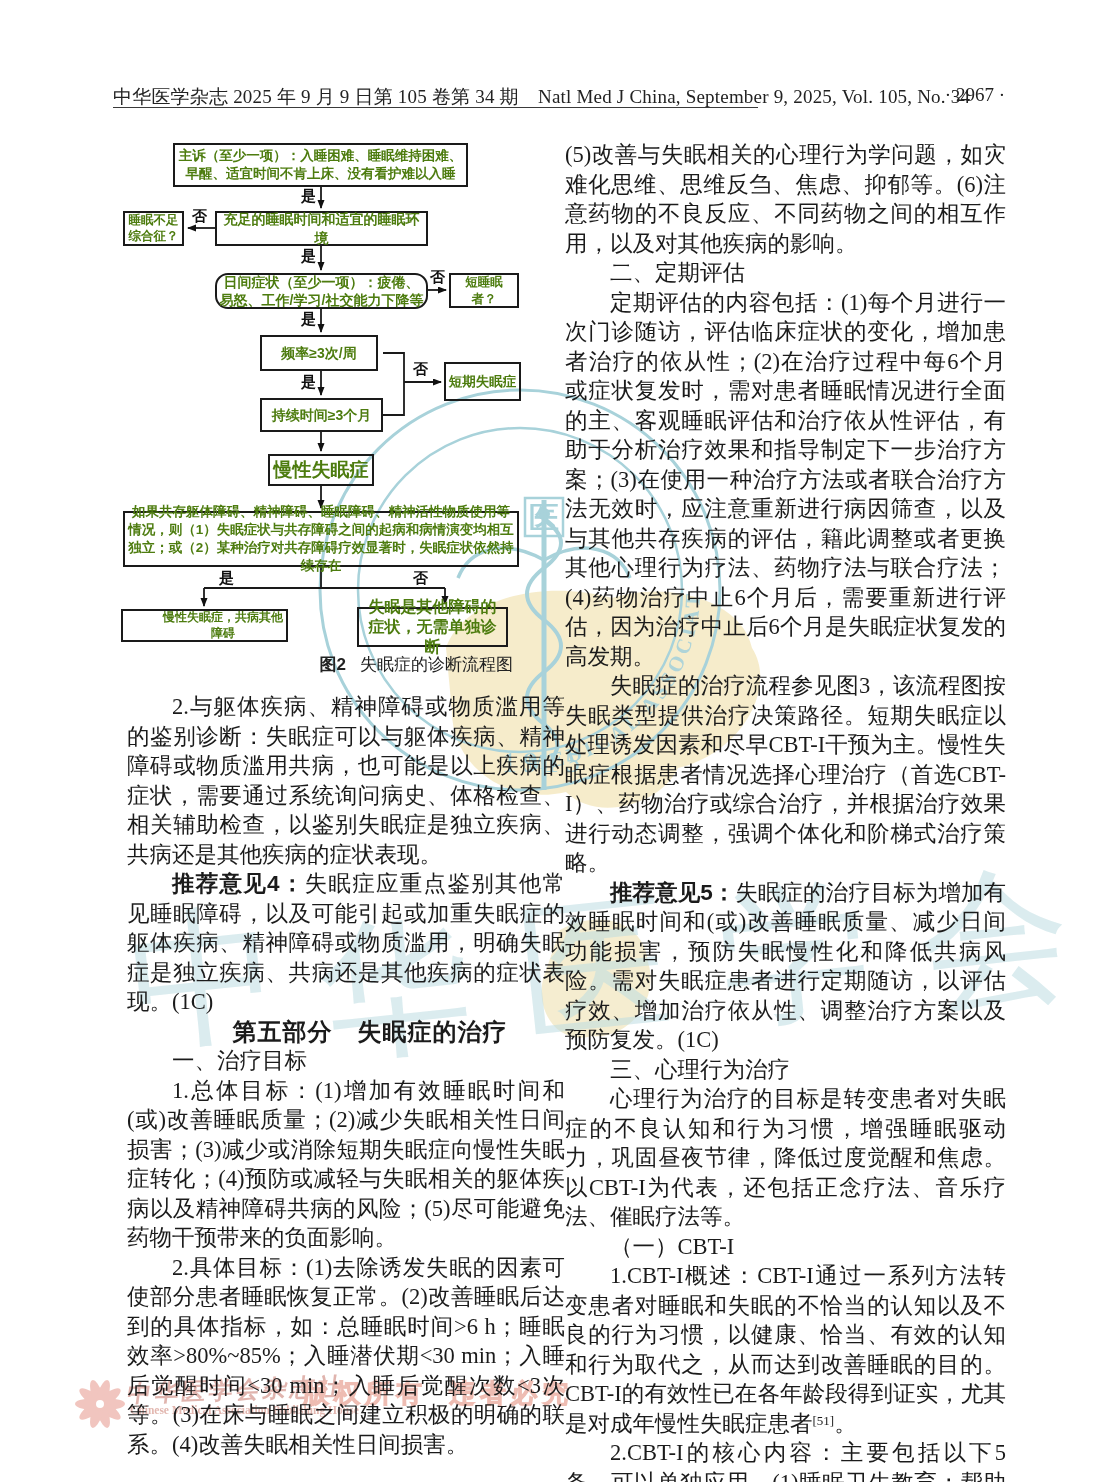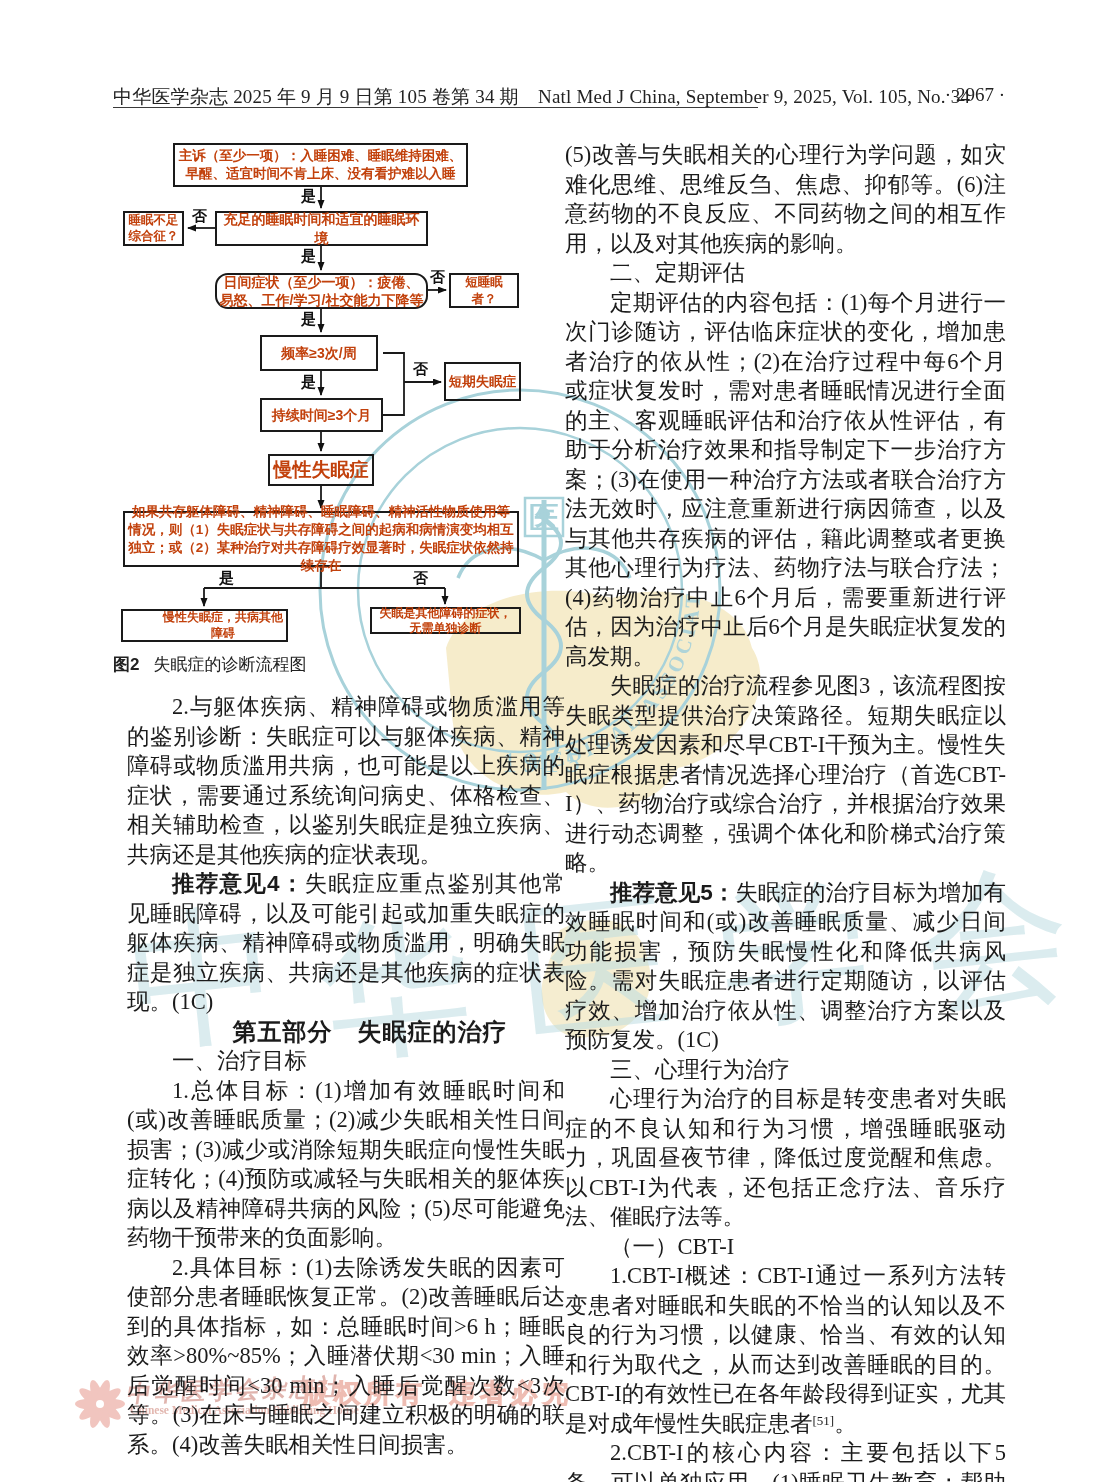--- a/index.html
+++ b/index.html
@@ -21,35 +21,35 @@
   .copyright{position:absolute;left:303px;top:1376px;font-size:26px;font-weight:bold;z-index:0;
              font-family:"Liberation Sans","DejaVu Sans",sans-serif;letter-spacing:5px;
              color:rgba(243,205,198,.95);-webkit-text-stroke:1px #eebcb2;}
   .copyright .gap{display:inline-block;width:22px;}
   
   .fc{position:absolute;left:113px;top:140px;width:437px;height:560px;z-index:1;
       font-family:"Liberation Sans","DejaVu Sans",sans-serif;}
   .fc svg.lines{position:absolute;left:0;top:0;}
   .fc-box{position:absolute;border:2px solid #1a1a1a;box-sizing:border-box;display:flex;
           align-items:center;justify-content:center;text-align:center;font-weight:bold;
-          color:#c2410c;line-height:1.3;background:transparent;padding:1px 2px;}
+          color:#4d7c0f;line-height:1.3;background:transparent;padding:1px 2px;}
   .b-complaint{left:60px;top:3px;width:295px;height:44px;font-size:13.5px;}
   .b-env{left:102px;top:71px;width:213px;height:35px;font-size:14px;}
   .b-insuff{left:10px;top:71px;width:61px;height:35px;font-size:12.5px;line-height:1.25;}
   .b-daytime{left:102px;top:133px;width:213px;height:36px;font-size:14px;border-radius:13px;}
   .b-shortsleeper{left:336px;top:133px;width:70px;height:35px;font-size:12.5px;}
   .b-freq{left:147px;top:195px;width:118px;height:36px;font-size:14px;}
   .b-dur{left:147px;top:258px;width:123px;height:34px;font-size:14px;}
   .b-shortterm{left:331px;top:222px;width:77px;height:39px;font-size:13.5px;}
   .b-chronic{left:155px;top:314px;width:106px;height:32px;font-size:19px;font-family:Liberation Serif, serif;}
   .b-cond{left:10px;top:371px;width:396px;height:56px;font-size:13.5px;line-height:1.35;}
   .b-chroniccom{left:8px;top:469px;width:167px;height:33px;font-size:12px;padding-left:39px;}
-  .b-symptom{left:257px;top:467px;width:151px;height:27px;font-size:12px;line-height:1.25;}
+  .b-symptom{left:244px;top:467px;width:151px;height:40px;font-size:16px;line-height:1.25;}
   .fc-lbl{position:absolute;font-size:15px;font-weight:bold;color:#111;z-index:2;}
-  .fc-caption{position:absolute;left:0;top:513px;width:400px;text-align:left;font-size:17px;color:#222;}
+  .fc-caption{position:absolute;left:0;top:513px;width:400px;text-align:right;font-size:17px;color:#222;}
   .fc-caption .cap-label{font-weight:bold;margin-right:14px;}
   
   .col{position:absolute;z-index:1;font-size:22.5px;line-height:29.5px;text-align:justify;
        text-justify:inter-ideograph;color:#1b1b1b;}
   .col p{margin:0;text-indent:2em;}
   .col p.noindent{text-indent:0;}
   .col-left{left:113px;top:692px;width:438px;margin-left:14px;}
   .col-right{left:565px;top:140px;width:441px;}
   .rec-label{font-weight:bold;font-family:"Liberation Sans","DejaVu Sans",sans-serif;}
   .section-heading{margin:16px 0 24px;text-align:center;text-indent:0;font-size:24px;font-weight:bold;

